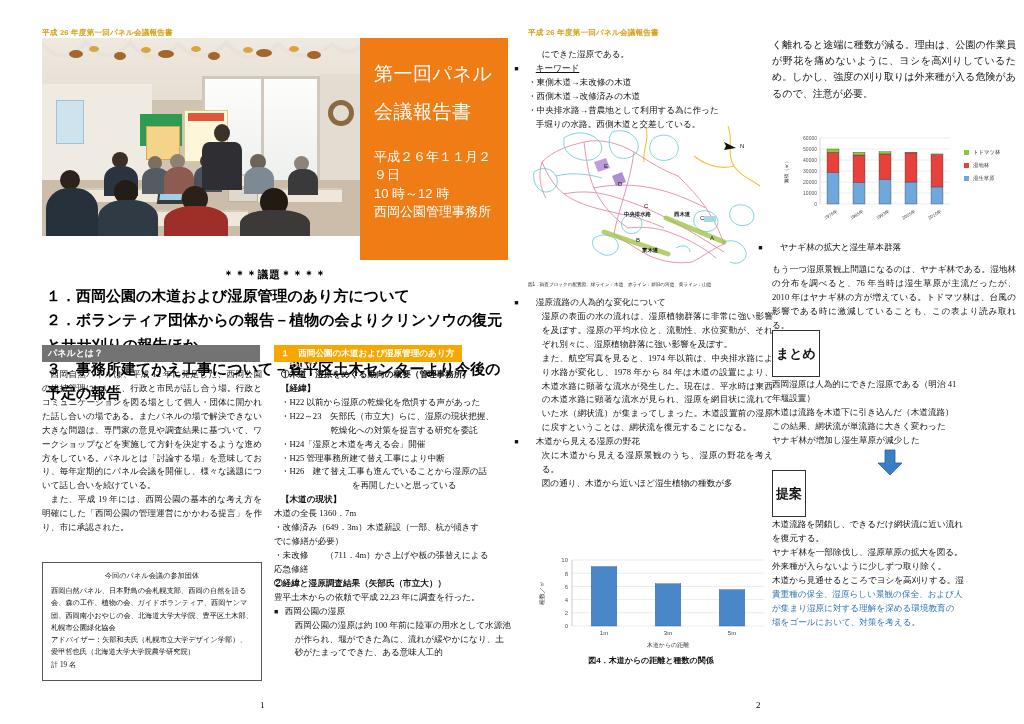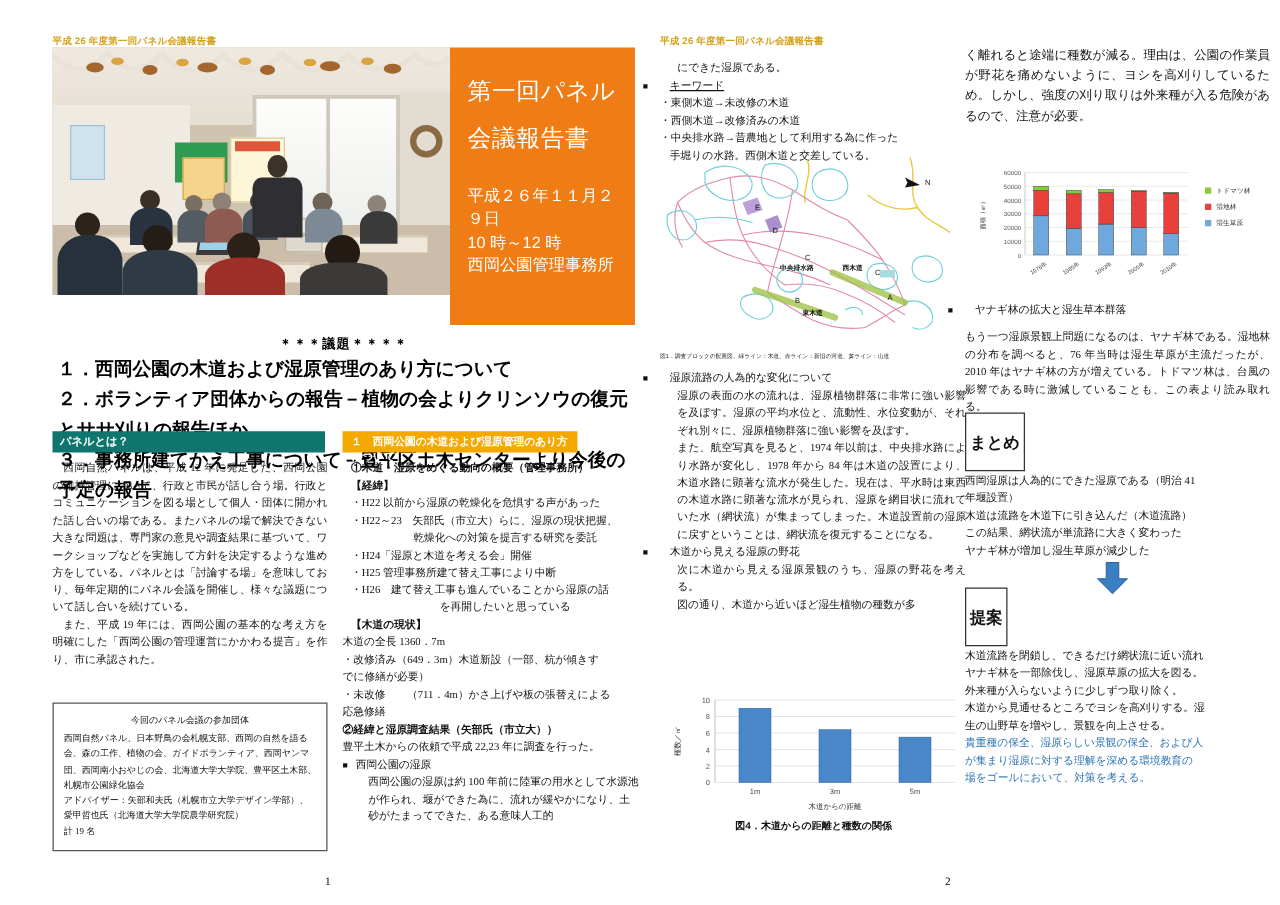--- a/index.html
+++ b/index.html
@@ -153,21 +153,21 @@
   }
   .agenda-list {
     position:absolute; left:30px; top:284px; width:466px;
     font-family:"Liberation Sans", sans-serif;
     font-weight:bold; font-size:15px; line-height:1.62; color:#000;
   }
 
   
   .grey-bar {
     position:absolute; left:26px; top:345px; width:218px; height:17px;
-    background:#0f766e; color:#ffffff;
+    background:#737373; color:#ffffff;
     font-family:"Liberation Sans", sans-serif;
     font-size:9px; font-weight:bold;
     padding:2px 0 0 6px;
   }
   .body-left {
     position:absolute; left:26px; top:368px; width:220px;
     font-size:8.6px; line-height:1.62; color:#111;
     text-align:justify;
   }
   .body-left p { margin:0 0 0 0; text-indent:1em; }
@@ -607,24 +607,24 @@
 
     <div style="position:absolute; left:360px; top:448px;">
       <svg width="28" height="28" viewBox="0 0 28 28">
         <polygon points="9,2 19,2 19,15 26,15 14,27 2,15 9,15" fill="#3a7fc1" stroke="#2b6099" stroke-width="0.8"></polygon>
       </svg>
     </div>
 
     <div class="sec3">
       <div class="box-label">提案</div>
       <div>木道流路を閉鎖し、できるだけ網状流に近い流れ</div>
+      <div>を復元する。</div>
       <div>ヤナギ林を一部除伐し、湿原草原の拡大を図る。</div>
       <div>外来種が入らないように少しずつ取り除く。</div>
       <div>木道から見通せるところでヨシを高刈りする。湿</div>
-      <div>生の山野草を増やし、景観を向上させる。</div>
       <div class="blue-text">貴重種の保全、湿原らしい景観の保全、および人</div>
       <div class="blue-text">が集まり湿原に対する理解を深める環境教育の</div>
       <div class="blue-text">場をゴールにおいて、対策を考える。</div>
     </div>
 
     <div class="pagenum" style="left:240px; top:700px;">2</div>
   </div>
 
 </div>
 

